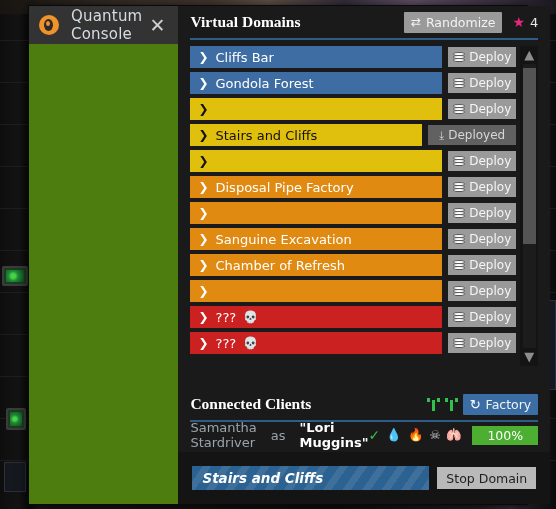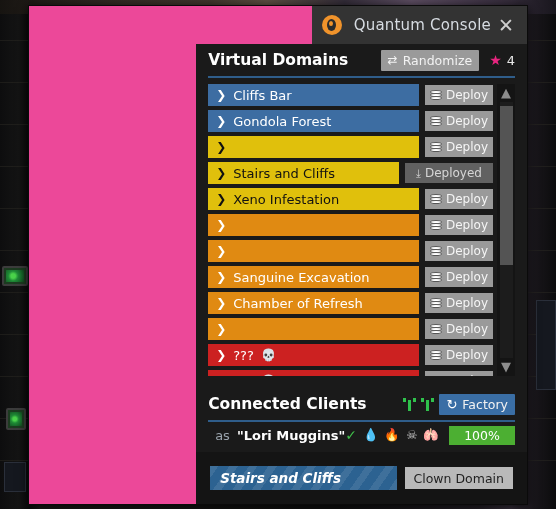--- a/index.html
+++ b/index.html
@@ -52,26 +52,25 @@
     border: 1px solid #2a2f3a;
   }
 
   
   #window {
     position: absolute;
     left: 28px;
     top: 5px;
     width: 500px;
     height: 500px;
-    background: #ec4899;
+    background: #4d7c0f;
     border: 1px solid #0a0a0a;
     box-shadow: 0 2px 10px rgba(0,0,0,.8);
     display: flex;
-    flex-direction: column;
-    align-items: flex-end;
+    flex-direction: row;
   }
 
   
   #titlebar {
     height: 38px;
     flex: 0 0 38px;
     background: #333333;
     display: flex;
     align-items: center;
     padding: 0 6px 0 10px;
@@ -133,20 +132,21 @@
     height: 34px;
     flex: 0 0 34px;
     border-bottom: 2px solid #2f5d8a;
     position: relative;
   }
   .section-head h2 {
     color: #ffffff;
     font-size: 15.5px;
     font-weight: bold;
     flex: 1;
+    font-family: Liberation Serif, serif;
   }
 
   .btn {
     display: inline-flex;
     align-items: center;
     gap: 5px;
     height: 21px;
     padding: 0 7px;
     font-size: 12.5px;
     color: #f2f2f2;
@@ -285,21 +285,21 @@
   #scroll .thumb {
     position: absolute;
     top: 4px; left: 0;
     width: 13px;
     height: 62%;
     background: #545454;
     cursor: pointer;
   }
 
   
-  #clients-head { margin-top: 10px; }
+  #clients-head { margin-top: 20px; }
   .antenna {
     width: 13px; height: 13px;
     position: relative;
     flex: 0 0 13px;
     margin-right: 5px;
   }
   .antenna b {
     position: absolute;
     left: 5px; top: 2px;
     width: 3px; height: 11px;
@@ -321,21 +321,21 @@
 
   #client-row {
     display: flex;
     align-items: center;
     height: 26px;
     flex: 0 0 26px;
     font-size: 13px;
     gap: 0;
   }
   #client-name { color: #9aa4ad; }
-  #client-as { color: #9aa4ad; margin: 0 7px; }
+  #client-as { color: #9aa4ad; margin: 0 14px; }
   #client-alias { color: #ffffff; font-weight: bold; }
 
   #client-status {
     margin-left: auto;
     display: flex;
     align-items: center;
     gap: 6px;
   }
   #client-status .ic { font-size: 12.5px; color: #c9c9c9; line-height: 1; }
   #client-status .check { color: #3fbf4a; font-size: 14px; font-weight: bold; }
@@ -479,34 +479,34 @@
               <span>Stairs and Cliffs</span>
             </div>
             <button class="deploy done">
               <span style="font-size: 11px;">⤓</span>
               <span>Deployed</span>
             </button>
           </div>
           <div class="row">
             <div class="name c-yellow">
               <span class="chev">❯</span>
-              <span>Xeno Infestation</span>
             </div>
             <button class="deploy">
               <span class="coin">
                 <i></i>
                 <i></i>
                 <i></i>
               </span>
               <span>Deploy</span>
             </button>
           </div>
           <div class="row">
             <div class="name c-orange">
               <span class="chev">❯</span>
+              <span>Disposal Pipe Factory</span>
             </div>
             <button class="deploy">
               <span class="coin">
                 <i></i>
                 <i></i>
                 <i></i>
               </span>
               <span>Deploy</span>
             </button>
           </div>
@@ -616,31 +616,32 @@
           <b></b>
           <s class="r"></s>
         </span>
       <button class="btn blue">
         <span class="refresh-glyph">↻</span>
         <span>Factory</span>
       </button>
     </div>
 
     <div id="client-row">
+      <span id="client-name">Samantha Stardriver</span>
       <span id="client-as">as</span>
       <span id="client-alias">"Lori Muggins"</span>
       <span id="client-status">
         <span class="check">✓</span>
         <span class="ic">💧</span>
         <span class="ic">🔥</span>
         <span class="ic">☠</span>
         <span class="ic">🫁</span>
         <span id="health">100%</span>
       </span>
     </div>
 
     <div id="footer">
       <div id="active-bar">Stairs and Cliffs</div>
-      <button id="stop-btn">Clown Domain</button>
+      <button id="stop-btn">Stop Domain</button>
     </div>
 
   </div>
 </div>
 
 </body></html>

